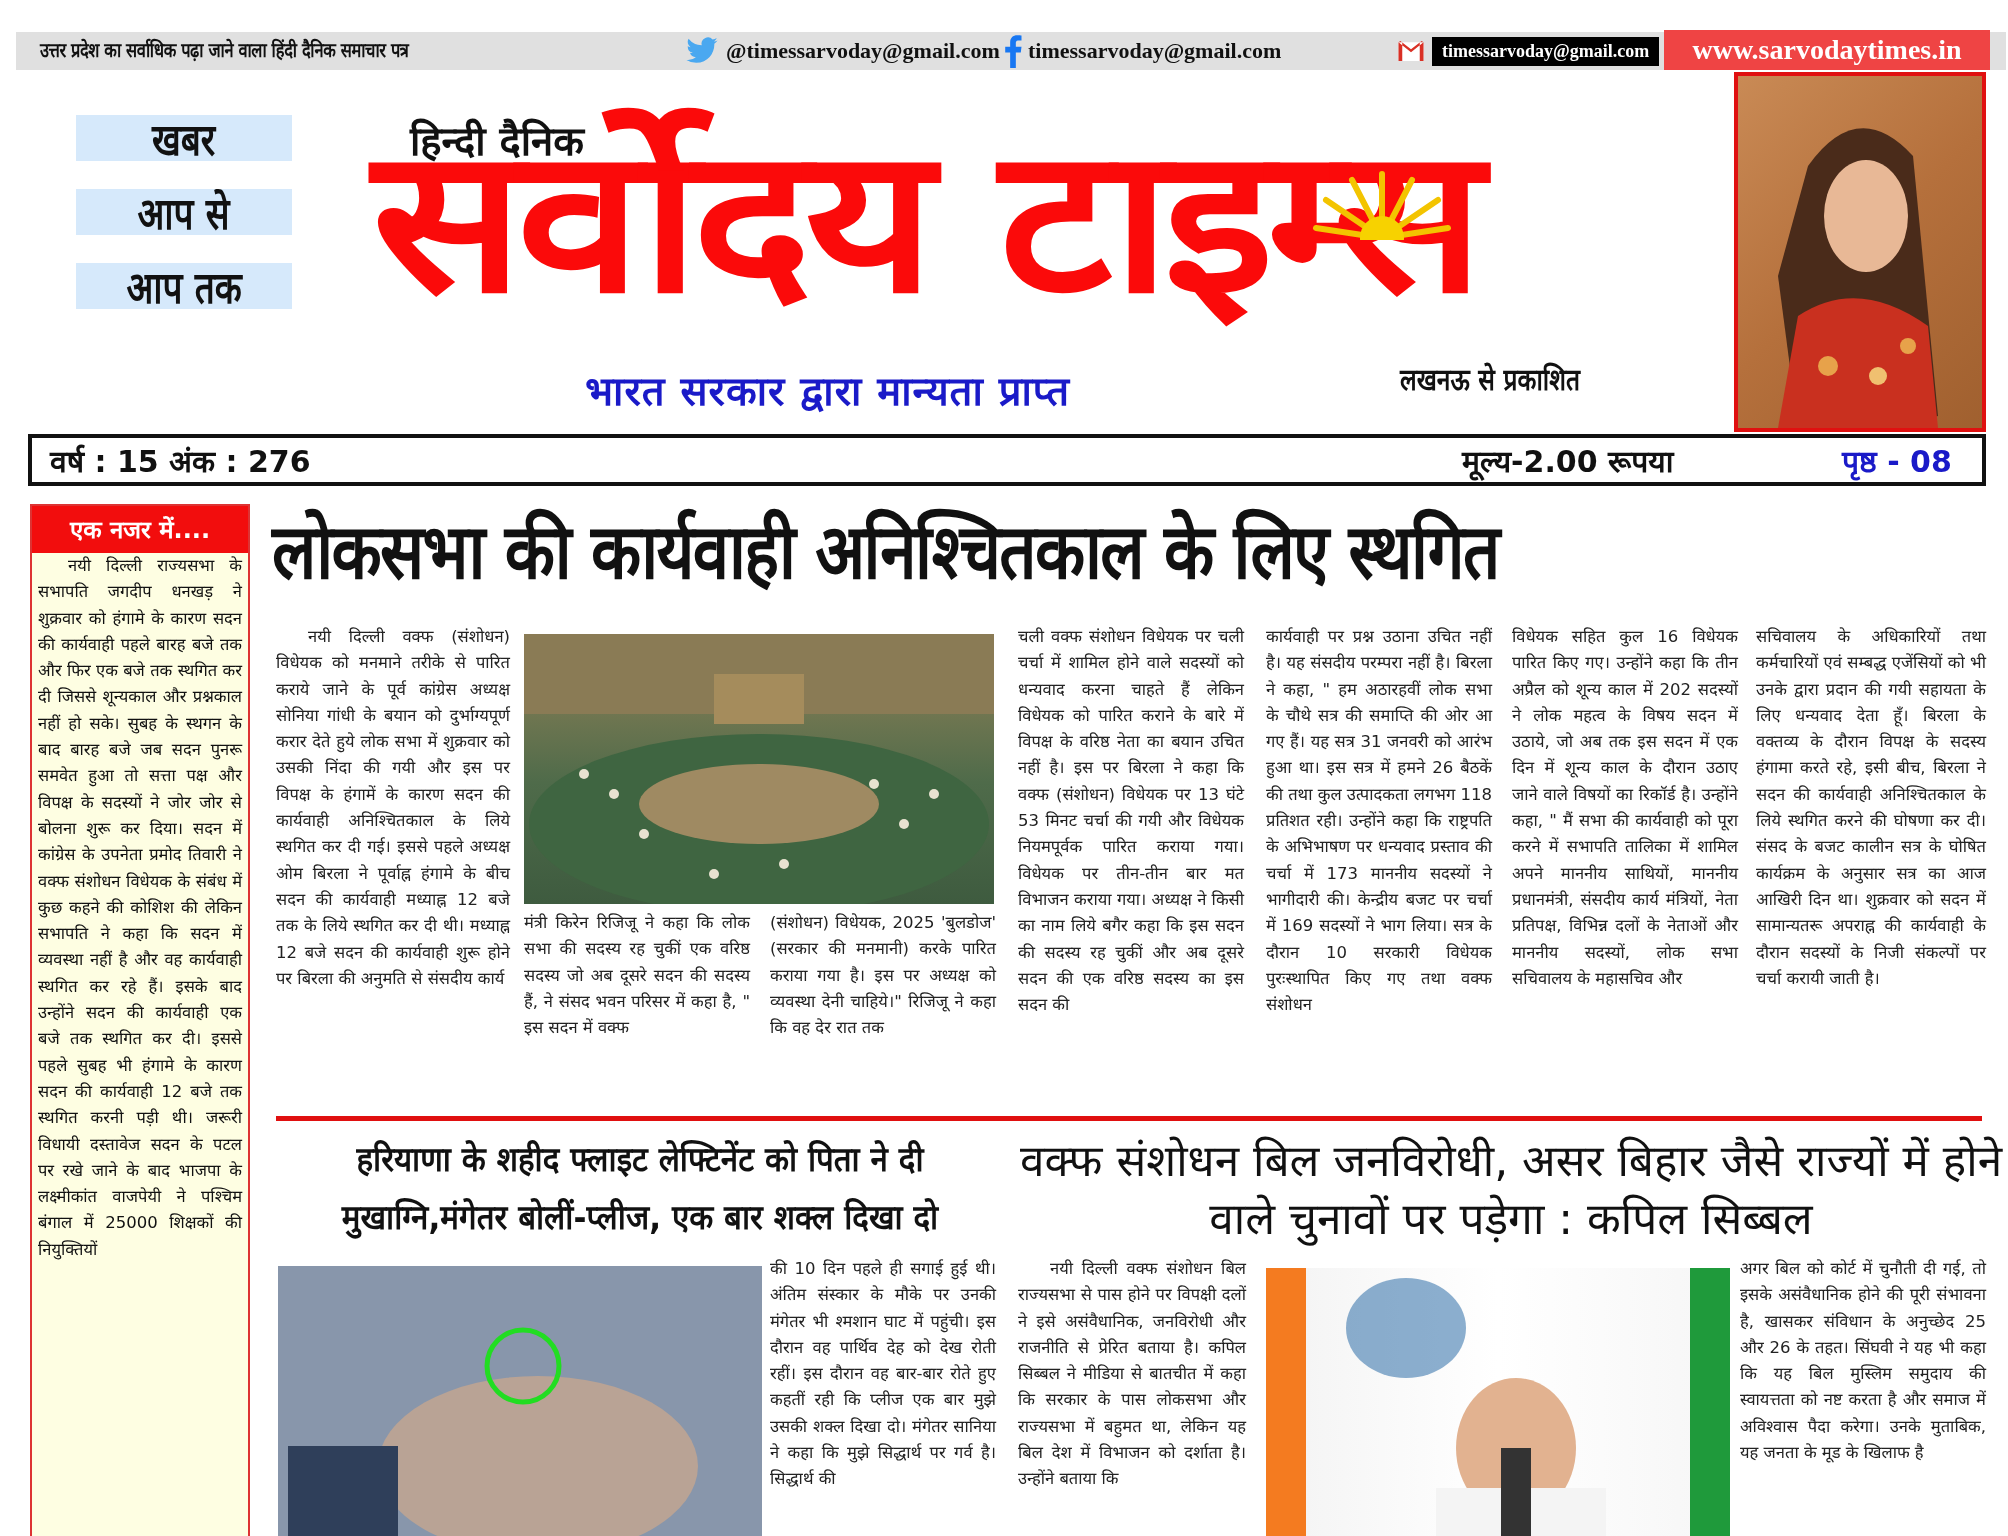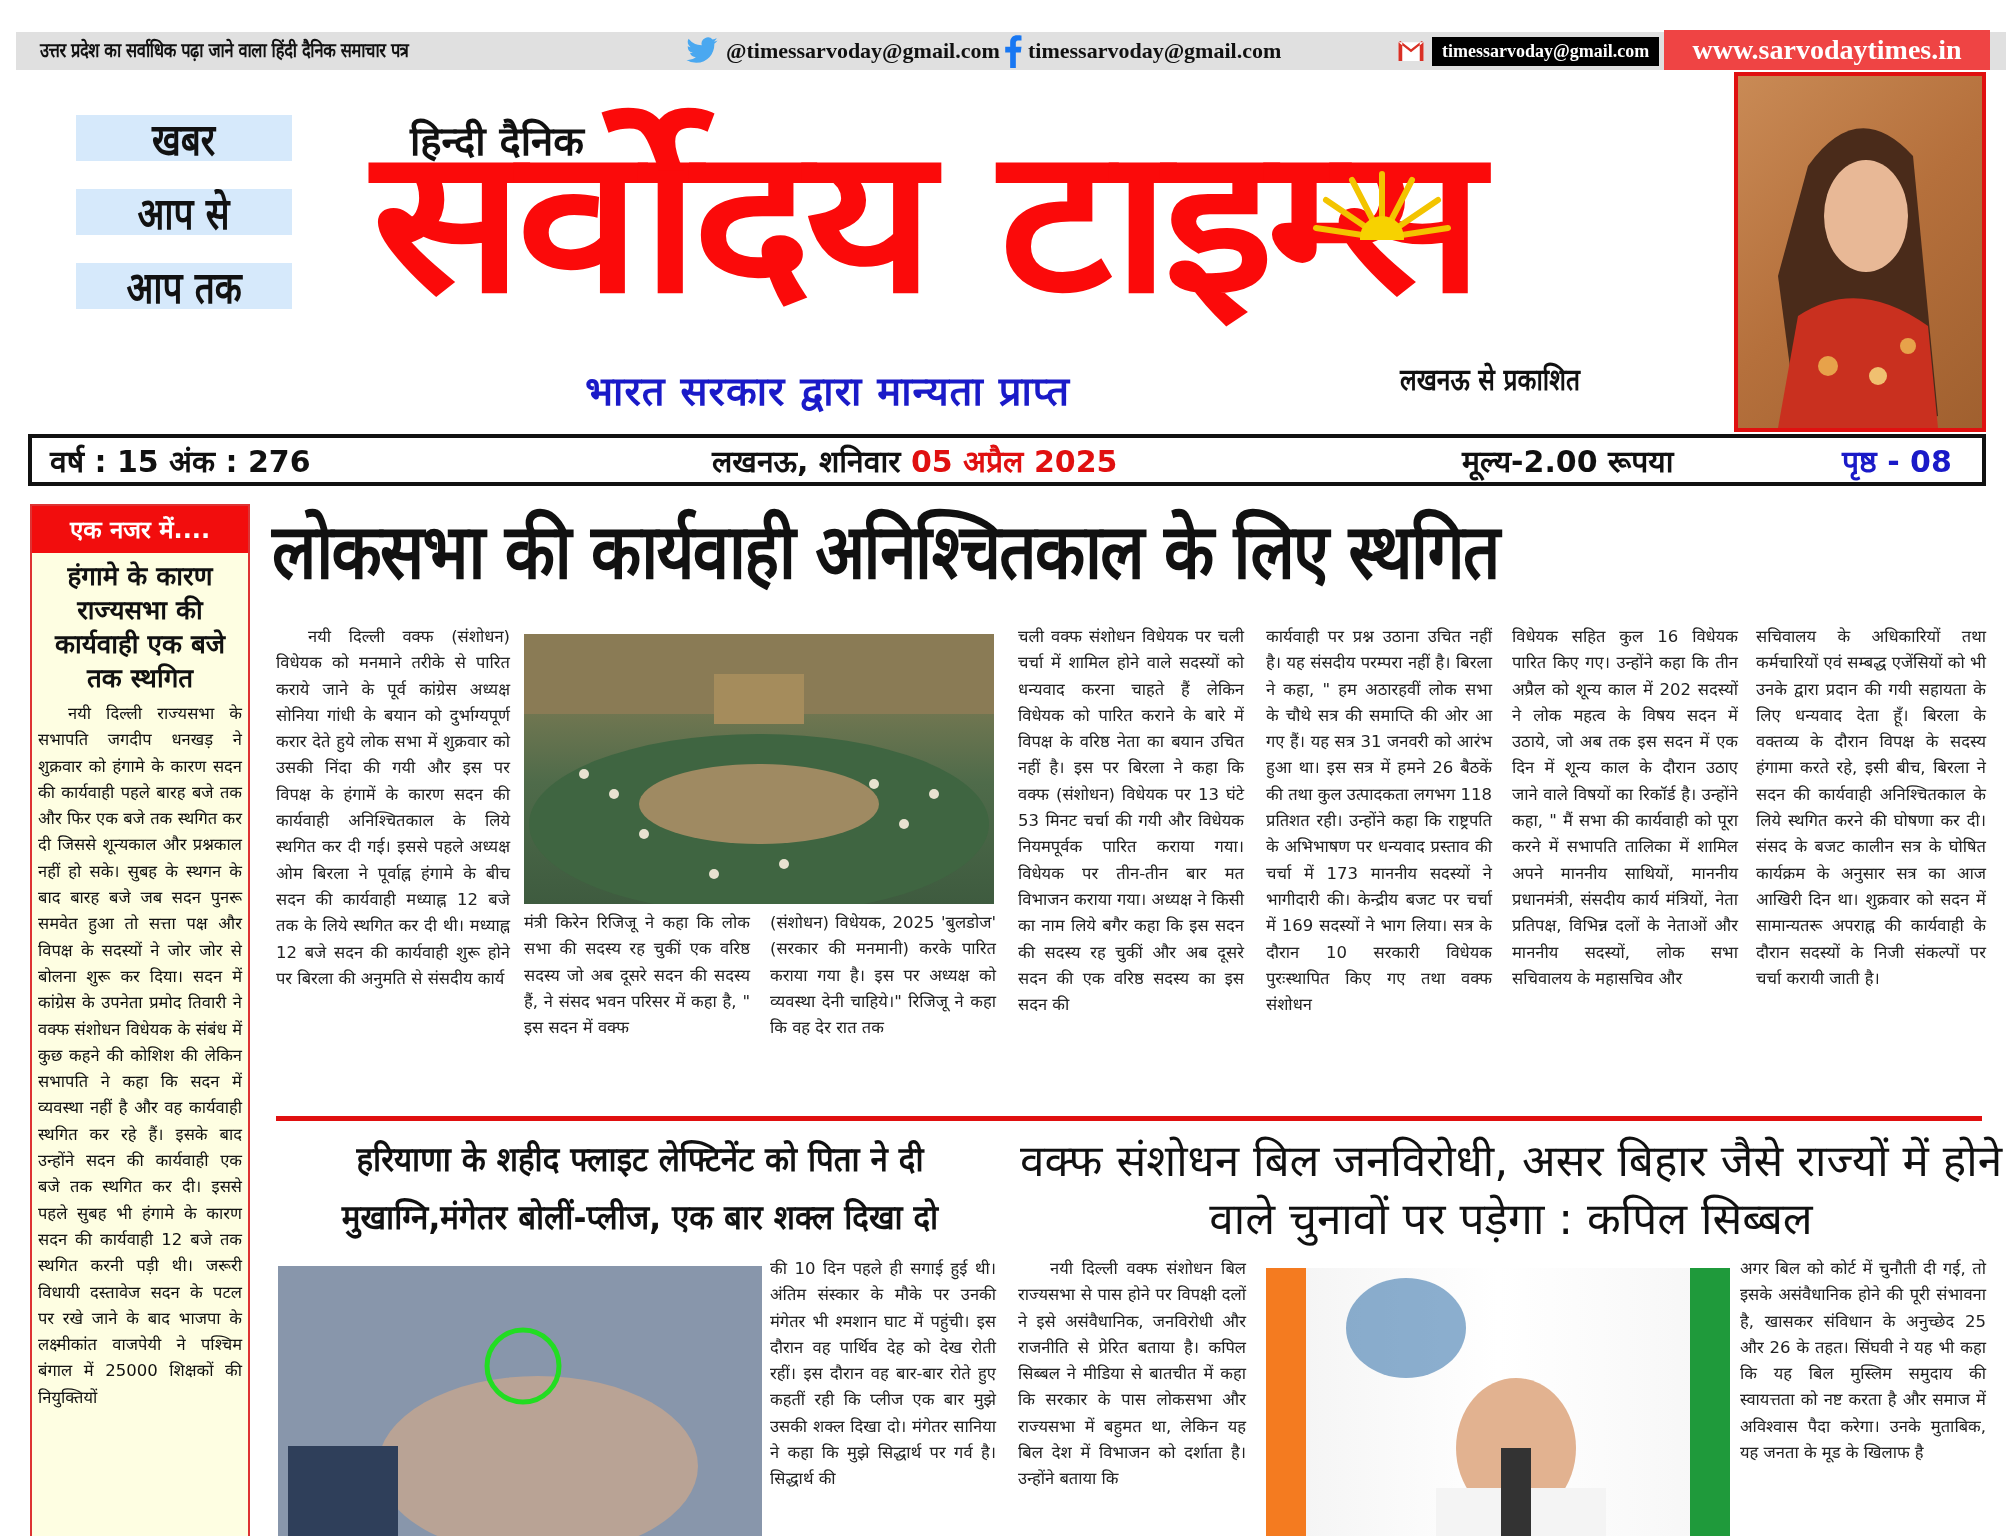--- a/index.html
+++ b/index.html
@@ -115,28 +115,26 @@
     <ellipse cx="128" cy="140" rx="42" ry="56" fill="#e8b896"></ellipse>
     <path d="M60 240 Q120 200 190 250 L200 352 L40 352 Z" fill="#c9301f"></path>
     <circle cx="90" cy="290" r="10" fill="#e7a24a"></circle>
       <circle cx="140" cy="300" r="9" fill="#f0c070"></circle>
       <circle cx="170" cy="270" r="8" fill="#e7a24a"></circle>
   </svg>
 </div>
 
 <div class="dateline">
   <span class="item dl-issue">वर्ष : 15 अंक : 276</span>
-  <span class="item dl-date"><span>लखनऊ, शनिवार</span> <span class="red">05 अप्रैल 2025</span></span>
   <span class="item dl-price">मूल्य-2.00 रूपया</span>
   <span class="item dl-page">पृष्ठ - 08</span>
 </div>
 
 <div class="sidebar">
   <div class="head">एक नजर में....</div>
-  <h3>हंगामे के कारण राज्यसभा की कार्यवाही एक बजे तक स्थगित</h3>
   <p>नयी दिल्ली राज्यसभा के सभापति जगदीप धनखड़ ने शुक्रवार को हंगामे के कारण सदन की कार्यवाही पहले बारह बजे तक और फिर एक बजे तक स्थगित कर दी जिससे शून्यकाल और प्रश्नकाल नहीं हो सके। सुबह के स्थगन के बाद बारह बजे जब सदन पुनरू समवेत हुआ तो सत्ता पक्ष और विपक्ष के सदस्यों ने जोर जोर से बोलना शुरू कर दिया। सदन में कांग्रेस के उपनेता प्रमोद तिवारी ने वक्फ संशोधन विधेयक के संबंध में कुछ कहने की कोशिश की लेकिन सभापति ने कहा कि सदन में व्यवस्था नहीं है और वह कार्यवाही स्थगित कर रहे हैं। इसके बाद उन्होंने सदन की कार्यवाही एक बजे तक स्थगित कर दी। इससे पहले सुबह भी हंगामे के कारण सदन की कार्यवाही 12 बजे तक स्थगित करनी पड़ी थी। जरूरी विधायी दस्तावेज सदन के पटल पर रखे जाने के बाद भाजपा के लक्ष्मीकांत वाजपेयी ने पश्चिम बंगाल में 25000 शिक्षकों की नियुक्तियों</p>
 </div>
 
 <div class="headline1">लोकसभा की कार्यवाही अनिश्चितकाल के लिए स्थगित</div>
 <div class="col indent" style="left:276px; top:624px; width:234px;">नयी दिल्ली वक्फ (संशोधन) विधेयक को मनमाने तरीके से पारित कराये जाने के पूर्व कांग्रेस अध्यक्ष सोनिया गांधी के बयान को दुर्भाग्यपूर्ण करार देते हुये लोक सभा में शुक्रवार को उसकी निंदा की गयी और इस पर विपक्ष के हंगामें के कारण सदन की कार्यवाही अनिश्चितकाल के लिये स्थगित कर दी गई। इससे पहले अध्यक्ष ओम बिरला ने पूर्वाह्न हंगामे के बीच सदन की कार्यवाही मध्याह्न 12 बजे तक के लिये स्थगित कर दी थी। मध्याह्न 12 बजे सदन की कार्यवाही शुरू होने पर बिरला की अनुमति से संसदीय कार्य</div>
 <div class="photo-parl">
   <svg width="470" height="270" viewBox="0 0 470 270">
     <rect x="0" y="0" width="470" height="80" fill="#8a7b55"></rect>
     <rect x="190" y="40" width="90" height="50" fill="#a58c5c"></rect>
     <ellipse cx="235" cy="190" rx="230" ry="90" fill="#3f6541"></ellipse>

